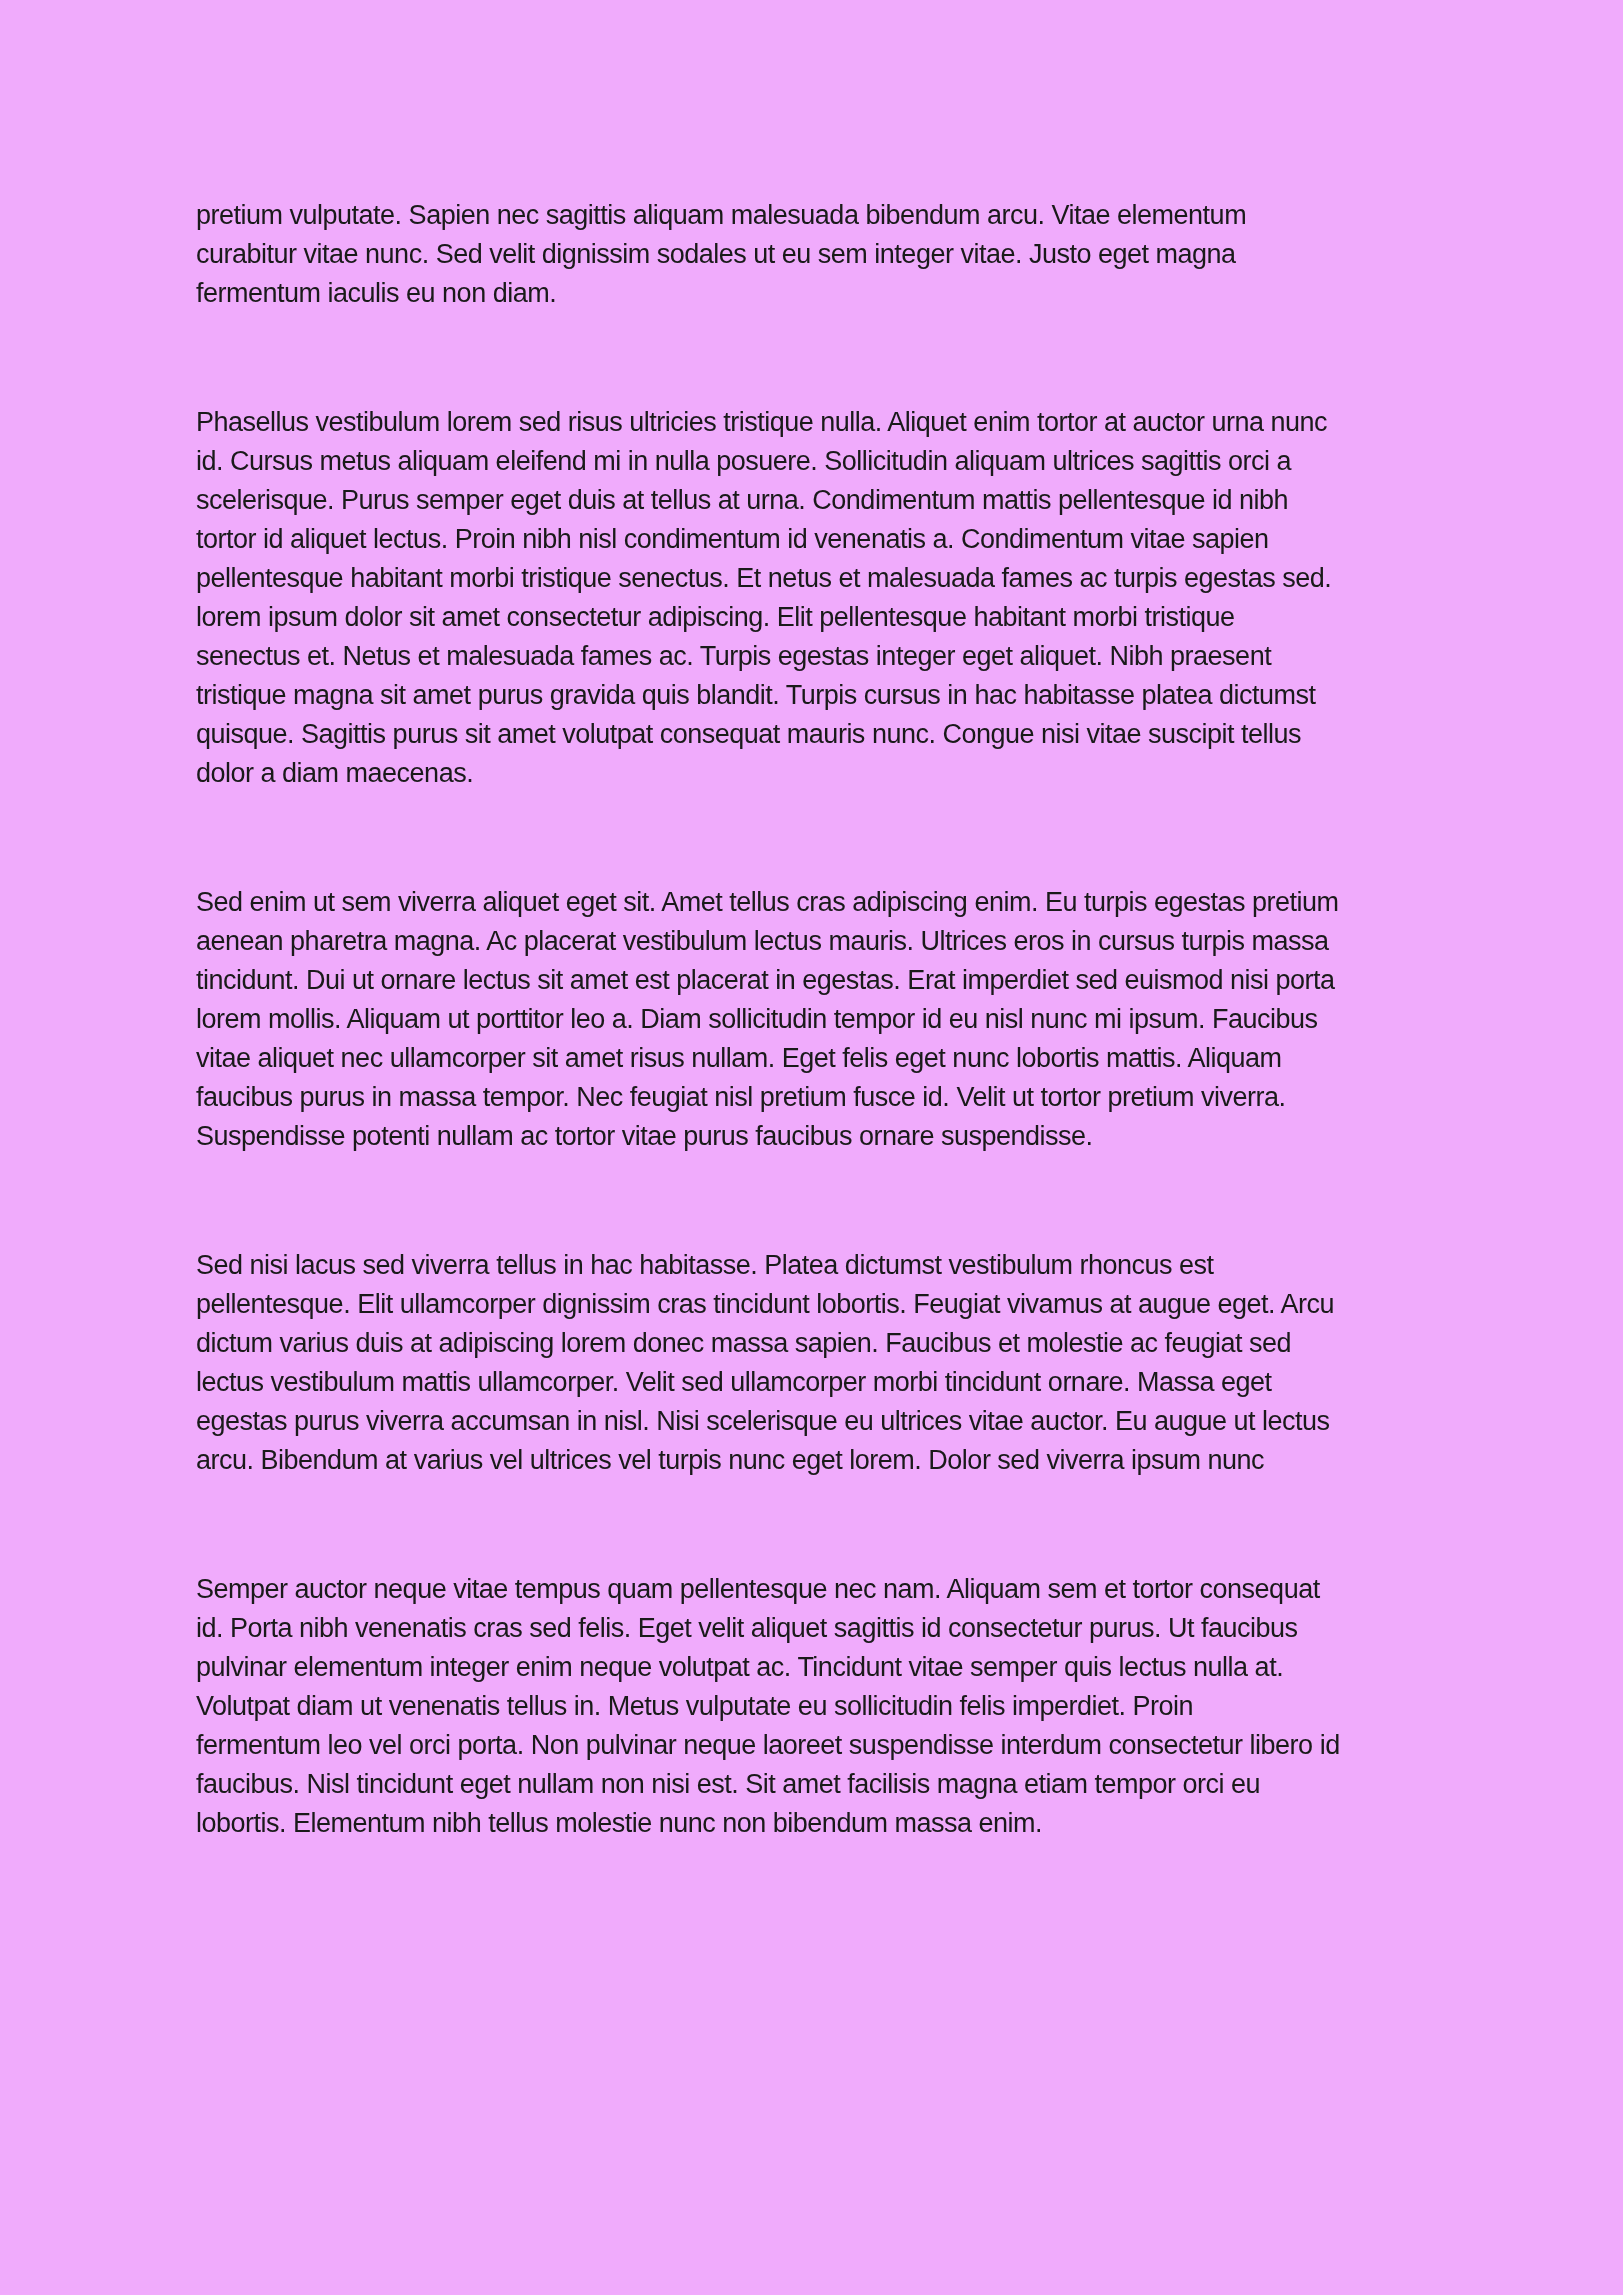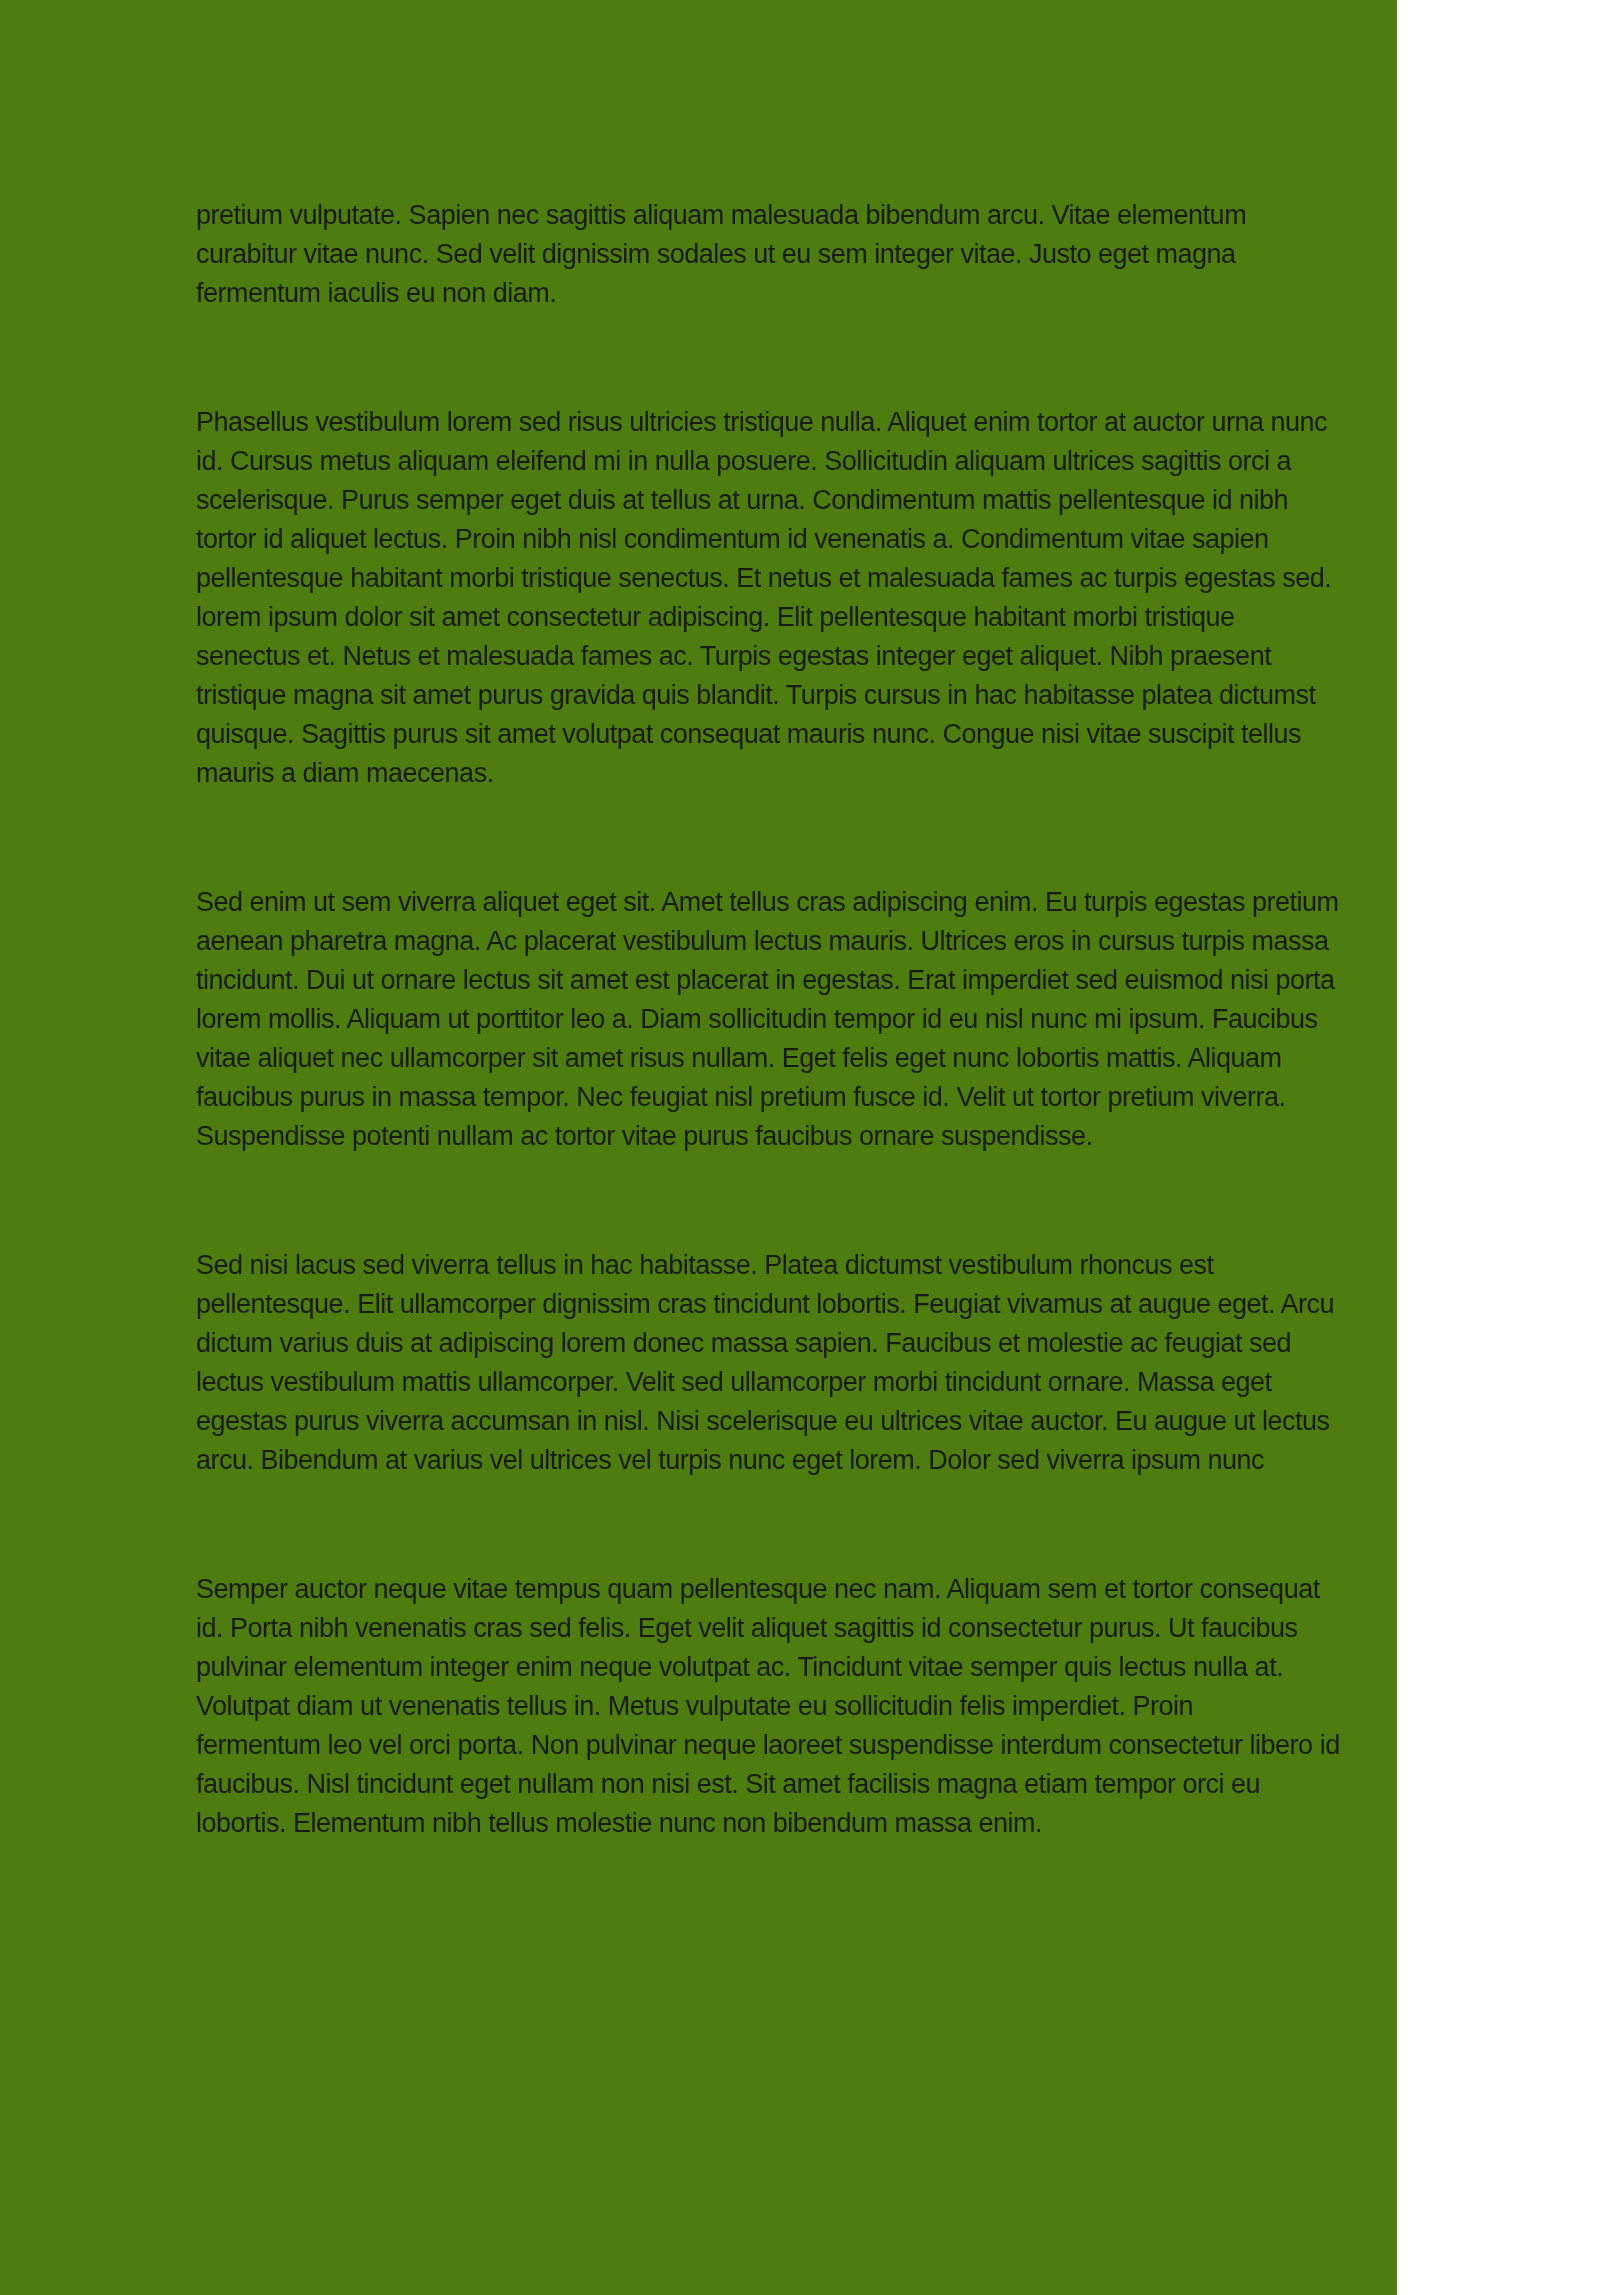--- a/index.html
+++ b/index.html
@@ -2,23 +2,23 @@
 <html style="font-size:10.5px"><head>
 <meta charset="utf-8">
 <style>
   html, body {
     margin: 0;
     padding: 0;
     background: #ffffff;
   }
   .page {
     position: relative;
-    width: 1397px;
+    width: 1623px;
     height: 2295px;
-    background: #4d7c0f;
+    background: #f0abfc;
     box-sizing: border-box;
     padding: 196px 72px 0 196px;
     overflow: hidden;
     font-family: "Liberation Sans", sans-serif;
     color: #1a1a1a;
   }
   .doc-body {
     width: 100%;
   }
   .paragraph {
@@ -48,21 +48,21 @@
     <p class="paragraph">
       <span class="text-line" style="display:block">Phasellus vestibulum lorem sed risus ultricies tristique nulla. Aliquet enim tortor at auctor urna nunc</span>
       <span class="text-line" style="display:block">id. Cursus metus aliquam eleifend mi in nulla posuere. Sollicitudin aliquam ultrices sagittis orci a</span>
       <span class="text-line" style="display:block">scelerisque. Purus semper eget duis at tellus at urna. Condimentum mattis pellentesque id nibh</span>
       <span class="text-line" style="display:block">tortor id aliquet lectus. Proin nibh nisl condimentum id venenatis a. Condimentum vitae sapien</span>
       <span class="text-line" style="display:block">pellentesque habitant morbi tristique senectus. Et netus et malesuada fames ac turpis egestas sed.</span>
       <span class="text-line" style="display:block">lorem ipsum dolor sit amet consectetur adipiscing. Elit pellentesque habitant morbi tristique</span>
       <span class="text-line" style="display:block">senectus et. Netus et malesuada fames ac. Turpis egestas integer eget aliquet. Nibh praesent</span>
       <span class="text-line" style="display:block">tristique magna sit amet purus gravida quis blandit. Turpis cursus in hac habitasse platea dictumst</span>
       <span class="text-line" style="display:block">quisque. Sagittis purus sit amet volutpat consequat mauris nunc. Congue nisi vitae suscipit tellus</span>
-      <span class="text-line" style="display:block">mauris a diam maecenas.</span>
+      <span class="text-line" style="display:block">dolor a diam maecenas.</span>
     </p>
 
     <p class="paragraph">
       <span class="text-line" style="display:block">Sed enim ut sem viverra aliquet eget sit. Amet tellus cras adipiscing enim. Eu turpis egestas pretium</span>
       <span class="text-line" style="display:block">aenean pharetra magna. Ac placerat vestibulum lectus mauris. Ultrices eros in cursus turpis massa</span>
       <span class="text-line" style="display:block">tincidunt. Dui ut ornare lectus sit amet est placerat in egestas. Erat imperdiet sed euismod nisi porta</span>
       <span class="text-line" style="display:block">lorem mollis. Aliquam ut porttitor leo a. Diam sollicitudin tempor id eu nisl nunc mi ipsum. Faucibus</span>
       <span class="text-line" style="display:block">vitae aliquet nec ullamcorper sit amet risus nullam. Eget felis eget nunc lobortis mattis. Aliquam</span>
       <span class="text-line" style="display:block">faucibus purus in massa tempor. Nec feugiat nisl pretium fusce id. Velit ut tortor pretium viverra.</span>
       <span class="text-line" style="display:block">Suspendisse potenti nullam ac tortor vitae purus faucibus ornare suspendisse.</span>

